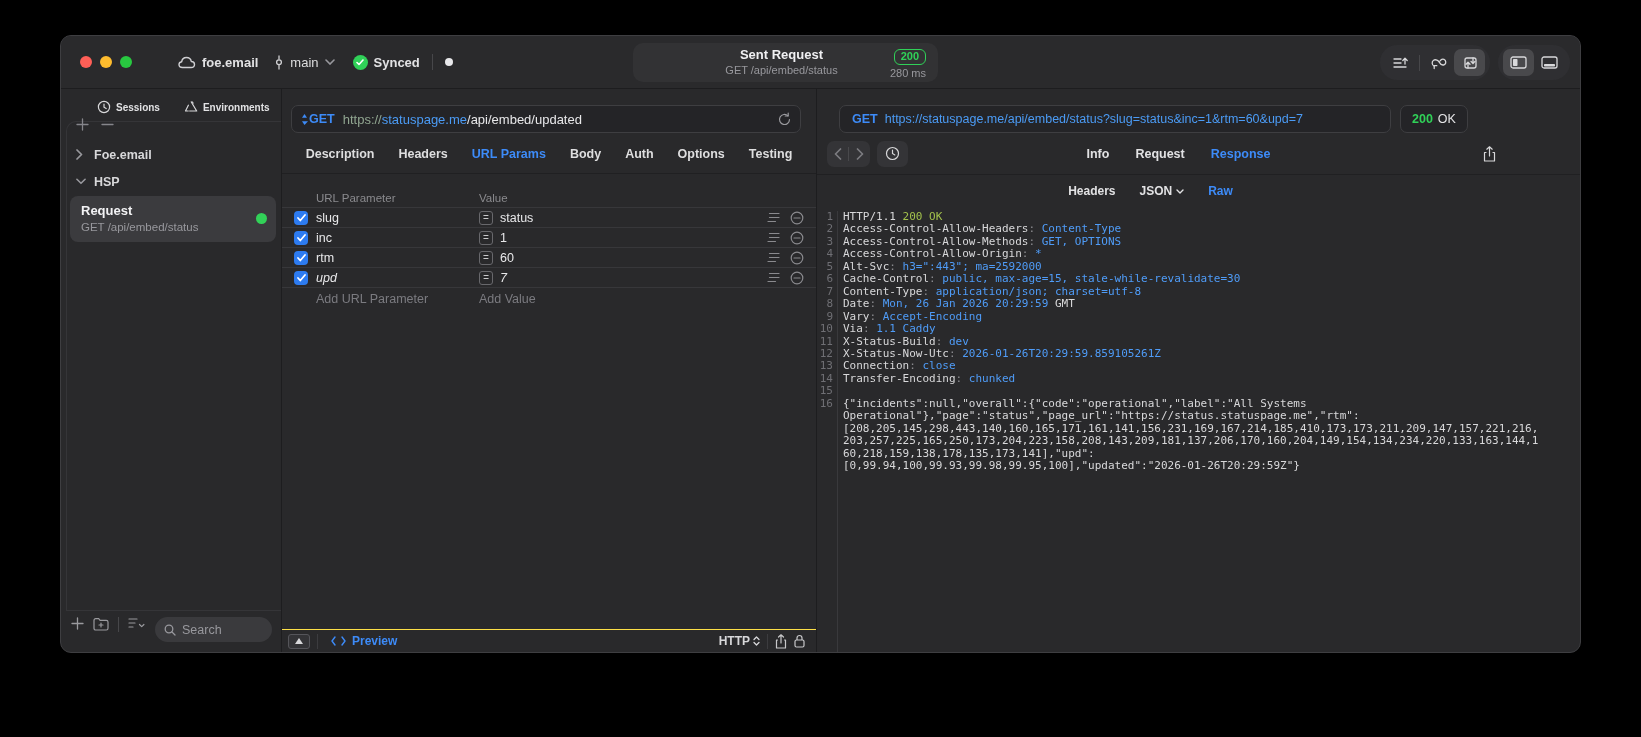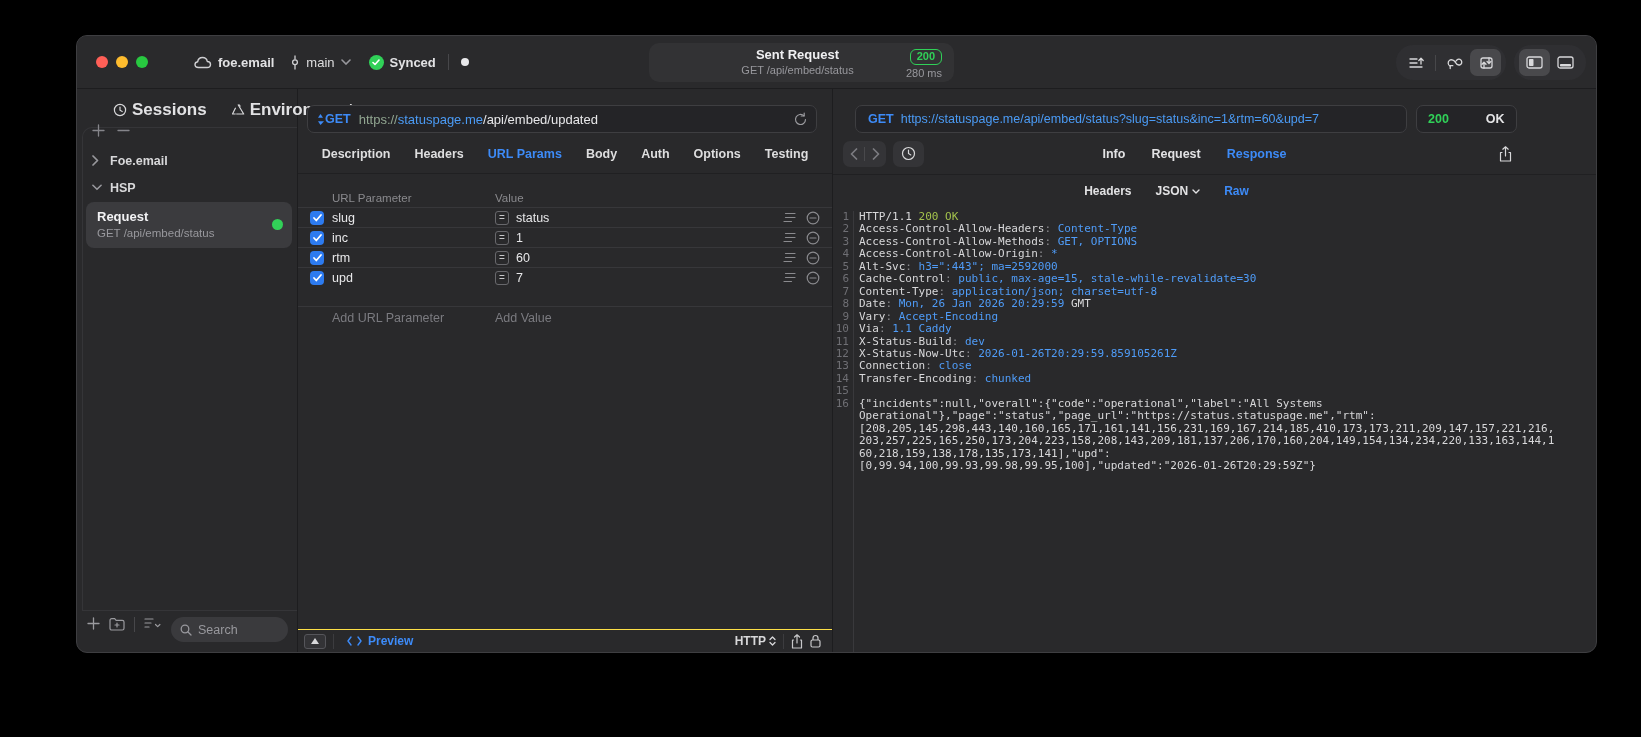--- a/index.html
+++ b/index.html
@@ -4,21 +4,21 @@
 <style>
   * { box-sizing: border-box; }
   html,body { margin:0; padding:0; }
   body {
     width:1641px; height:737px; background:#000;
     font-family:"Liberation Sans", sans-serif;
     -webkit-font-smoothing:antialiased;
     position:relative; overflow:hidden; color:#e6e6e8;
   }
   .window {
-    position:absolute; left:76px; top:35px; width:1521px; height:618px;
+    position:absolute; left:60px; top:35px; width:1521px; height:618px;
     background:#29292b; border:1px solid #3e3e41; border-radius:11px;
     display:flex; flex-direction:column; overflow:hidden;
   }
   
   .titlebar { height:53px; flex:0 0 auto; display:flex; align-items:center; position:relative;
     background:#2a2a2c; border-bottom:1px solid #1d1d1f; }
   .lights { display:flex; gap:8px; margin-left:19px; }
   .light { width:12px; height:12px; border-radius:50%; }
   .l-red{background:#ff5f57}.l-yellow{background:#febc2e}.l-green{background:#28c840}
   .tb-left { display:flex; align-items:center; margin-left:46px; font-size:13px; }
@@ -41,21 +41,21 @@
   .tbc-ms { font-size:11px; color:#98989d; margin-top:2px; }
   .tb-right { position:absolute; right:10px; top:9px; display:flex; gap:8px; }
   .tb-group { display:flex; align-items:center; background:#2f2f32; border-radius:17px; height:35px; padding:0 5px; }
   .tb-btn { width:31px; height:27px; display:flex; align-items:center; justify-content:center; color:#d8d8da; border-radius:7px; }
   .tb-btn.active { background:#49494c; }
   .tbg-sep { width:1px; height:16px; background:#47474a; margin:0 3px; }
   
   .main { flex:1; display:flex; min-height:0; }
   
   .sidebar { width:221px; flex:0 0 auto; border-right:1px solid #1d1d1f; display:flex; flex-direction:column; }
-  .sb-tabs { display:flex; gap:24px; margin:11px 0 0 36px; align-items:center; font-size:17px; font-weight:600; color:#e2e2e4; }
+  .sb-tabs { display:flex; gap:24px; margin:11px 0 0 36px; align-items:center; font-size:10px; font-weight:600; color:#e2e2e4; }
   .sb-tab { display:flex; align-items:center; gap:5px; }
   .sb-tab .tb-icon { color:#d8d8da; }
   .sb-panel { flex:1; margin:7px 0 0 5px; border:1px solid #353538; border-right:none; border-radius:10px 0 0 0; display:flex; flex-direction:column; min-height:0; }
   .plusminus { display:flex; gap:12px; color:#85858a; padding:5px 0 2px 9px; margin-top:-9px; background:transparent; }
   .tree { padding:8px 6px 0 9px; }
   .tree-item { display:flex; align-items:center; gap:8px; height:27px; color:#d8d8da; font-size:12.5px; font-weight:600; }
   .tree-chevron { color:#98989d; display:flex; width:10px; }
   .req-card { margin:1px 5px 0 3px; background:#3b3b3e; border-radius:8px; padding:7px 9px 8px 11px; display:flex; align-items:center; }
   .req-main { flex:1; line-height:1.2; }
   .req-title { font-size:13px; font-weight:700; color:#f2f2f4; }
@@ -74,45 +74,45 @@
   .refresh { color:#9a9a9e; display:flex; }
   .midtabs { display:flex; justify-content:center; gap:24px; align-items:center; height:40px; margin-top:1px;
     border-bottom:1px solid #202022; font-size:12.5px; font-weight:600; color:#dededf; flex:0 0 auto; }
   .midtabs .tab.active { color:#3d8bf8; }
   .ptable { margin-top:15px; }
   .phead { display:flex; height:18px; align-items:center; font-size:11.5px; color:#8a8a8e; padding-right:12px; }
   .col-check { width:34px; flex:0 0 auto; padding-left:12px; display:flex; align-items:center; }
   .col-name { width:163px; flex:0 0 auto; }
   .col-val { flex:1; display:flex; align-items:center; min-width:0; }
   .prow { display:flex; align-items:center; height:20px; border-top:1px solid #37373a; font-size:12.5px; color:#e8e8ea; padding-right:12px; }
-  .prow:last-of-type { border-bottom:0; }
+  .prow:last-of-type { border-bottom:0;font-style:italic; }
   .pcheck { width:14px; height:14px; border-radius:4px; background:#2d7bf0; display:flex; align-items:center; justify-content:center; color:#fff; }
   .peq { width:14px; height:14px; border:1px solid #68686c; border-radius:3px; color:#c8c8ca; font-size:10px; line-height:1;
     display:flex; align-items:center; justify-content:center; margin-right:7px; flex:0 0 auto; }
   .pval-text { flex:1; min-width:0; }
   .picon { color:#8a8a8e; margin-left:10px; display:flex; flex:0 0 auto; }
-  .paddrow { display:flex; align-items:center; height:22px; border-top:1px solid #37373a; font-size:12.5px; color:#7b7b80; padding-right:12px;margin-top:19px; }
+  .paddrow { display:flex; align-items:center; height:22px; border-top:1px solid #37373a; font-size:12.5px; color:#7b7b80; padding-right:12px; }
   .midfill { flex:1; }
   .midfoot { height:23px; flex:0 0 auto; border-top:1px solid #fde047; display:flex; align-items:center; gap:7px; padding:0 11px 0 6px; color:#c8c8ca; }
   .collapse-btn { width:22px; height:15px; border:1px solid #55555a; border-radius:3px; background:#333336;
     display:flex; align-items:center; justify-content:center; color:#d8d8da; }
   .mf-sep { width:1px; height:15px; background:#3c3c3f; }
   .preview { display:flex; align-items:center; gap:6px; color:#3d8bf8; font-size:12px; font-weight:600; margin-left:6px; }
   .mf-fill { flex:1; }
   .proto { display:flex; align-items:center; gap:3px; font-size:12px; font-weight:600; color:#d8d8da; }
   
   .rightpanel { flex:1; display:flex; flex-direction:column; min-width:0; }
   .resp-urlrow { display:flex; align-items:center; margin:16px 0 0 22px; height:28px; flex:0 0 auto; }
   .resp-url { width:552px; height:28px; border:1px solid #3e3e41; background:#242427; border-radius:7px;
     display:flex; align-items:center; padding:0 12px; font-size:12.5px; white-space:nowrap; overflow:hidden; }
   .resp-url .m { color:#3d8bf8; font-weight:700; margin-right:7px; }
   .resp-url .u { color:#4b9bf5; }
   .resp-status { margin-left:9px; height:28px; border:1px solid #3e3e41; background:#242427; border-radius:7px;
     display:flex; align-items:center; gap:5px; padding:0 11px; font-size:12.5px; font-weight:700; }
-  .resp-status .code { color:#30d158; } .resp-status .ok { color:#e4e4e6; font-weight:700;margin-left:32px; }
+  .resp-status .code { color:#30d158; } .resp-status .ok { color:#e4e4e6; font-weight:400; }
   .resp-nav { height:42px; flex:0 0 auto; display:flex; align-items:center; padding-left:10px; border-bottom:1px solid #202022; position:relative; }
   .pill { background:#343437; border-radius:7px; height:26px; display:flex; align-items:center; }
   .pill-btn { width:21px; height:26px; display:flex; align-items:center; justify-content:center; color:#7c7c81; }
   .pill-sep { width:1px; height:14px; background:#49494c; }
   .pill-clock { margin-left:7px; width:31px; justify-content:center; color:#d8d8da; }
   .resp-tabs { position:absolute; left:calc(50% - 20px); transform:translateX(-50%); display:flex; gap:26px;
     font-size:12.5px; font-weight:600; color:#e2e2e4; }
   .resp-tabs .tab.active { color:#3d8bf8; }
   .share-right { position:absolute; right:84px; top:50%; transform:translateY(-50%); color:#d8d8da; display:flex; }
   .resp-subtabs { height:30px; flex:0 0 auto; display:flex; justify-content:center; align-items:center; gap:24px;

